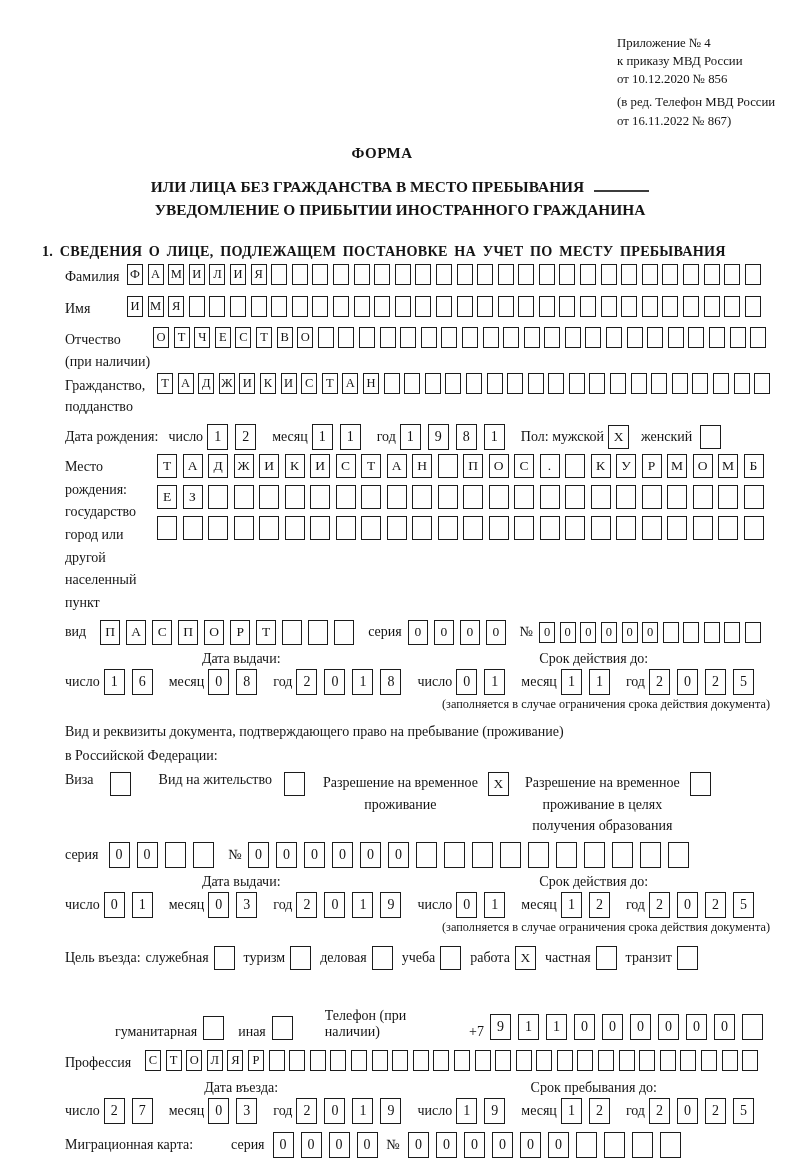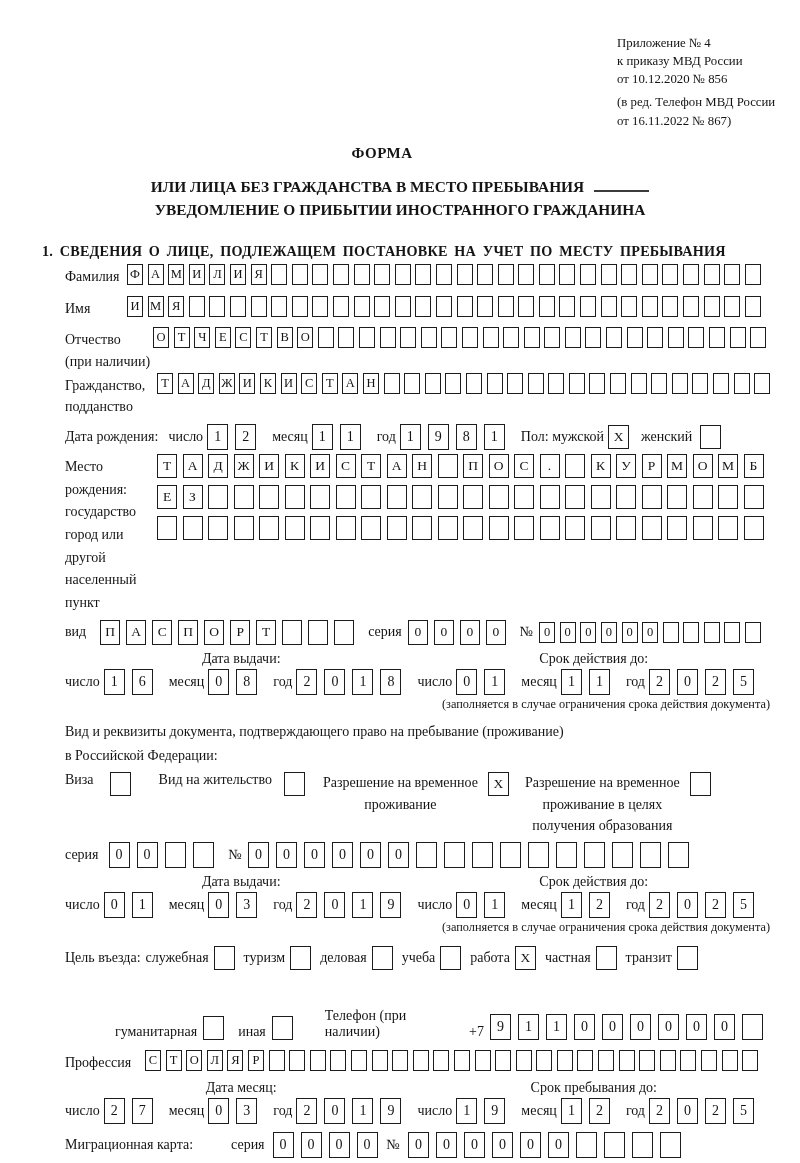--- a/index.html
+++ b/index.html
@@ -612,21 +612,21 @@
           <span class="cell"></span>
           <span class="cell"></span>
           <span class="cell"></span>
           <span class="cell"></span>
           <span class="cell"></span>
         </div>
     </div>
 
     <div class="dates">
       <div class="dcol">
-        <div class="dlabel">Дата месяц:</div>
+        <div class="dlabel">Дата въезда:</div>
         <div class="dvals">
           <span class="t">число</span>
           <span class="grp cells cells-d">
               <span class="cell">2</span>
               <span class="cell">7</span>
             </span>
           <span class="t">месяц</span>
           <span class="grp cells cells-d">
               <span class="cell">0</span>
               <span class="cell">3</span>

